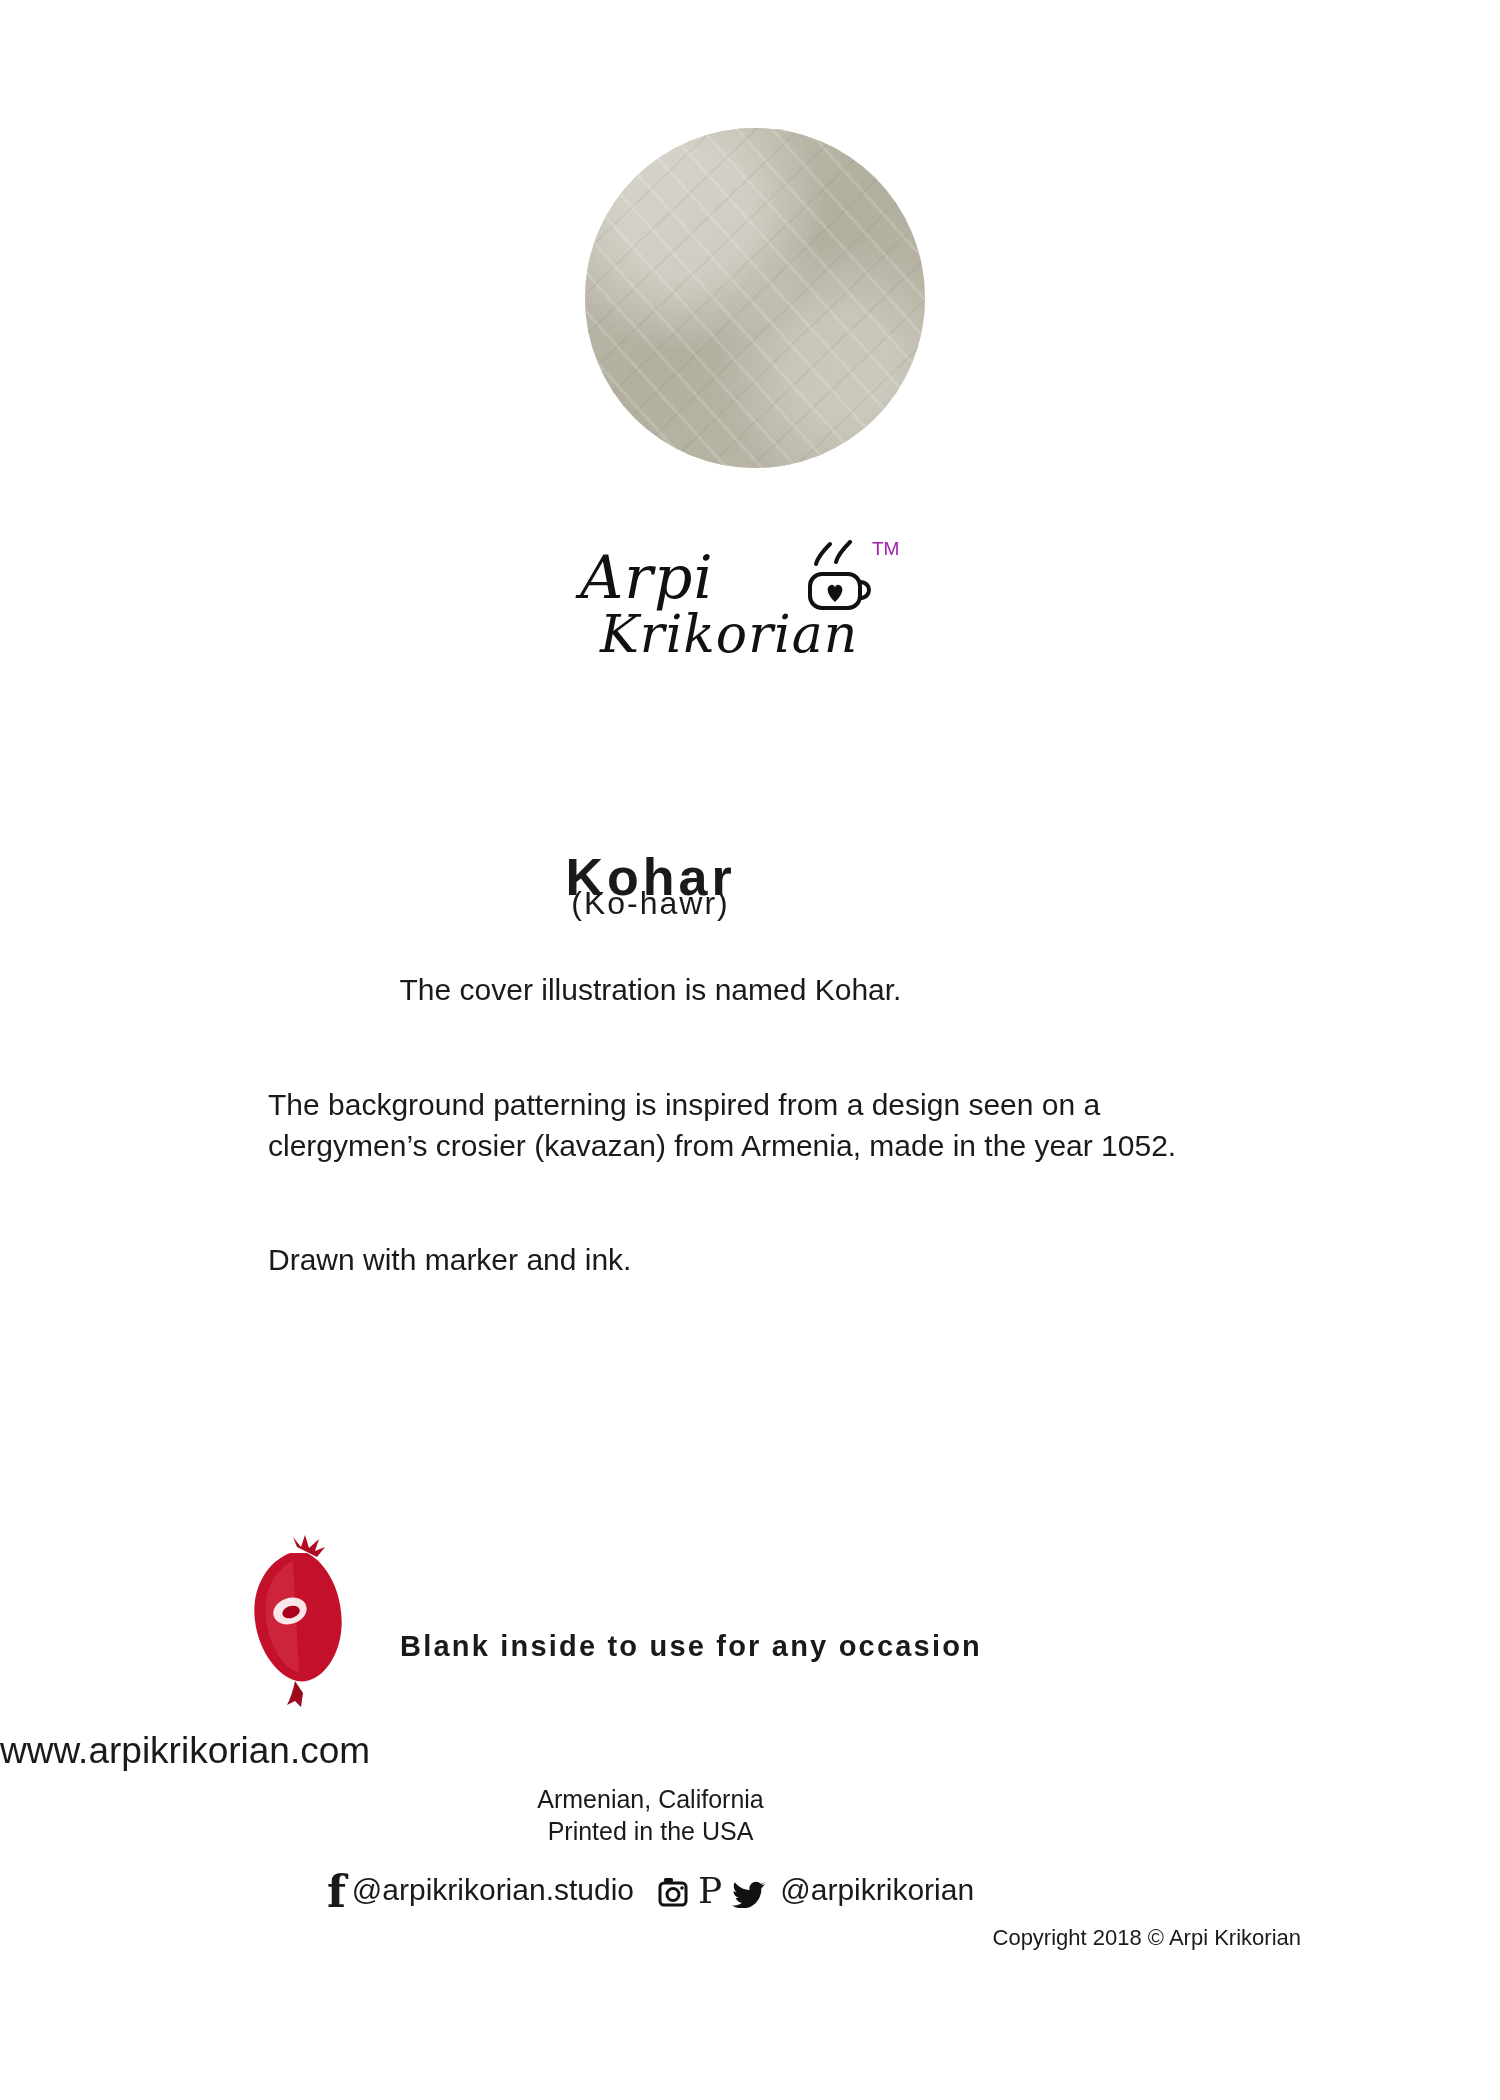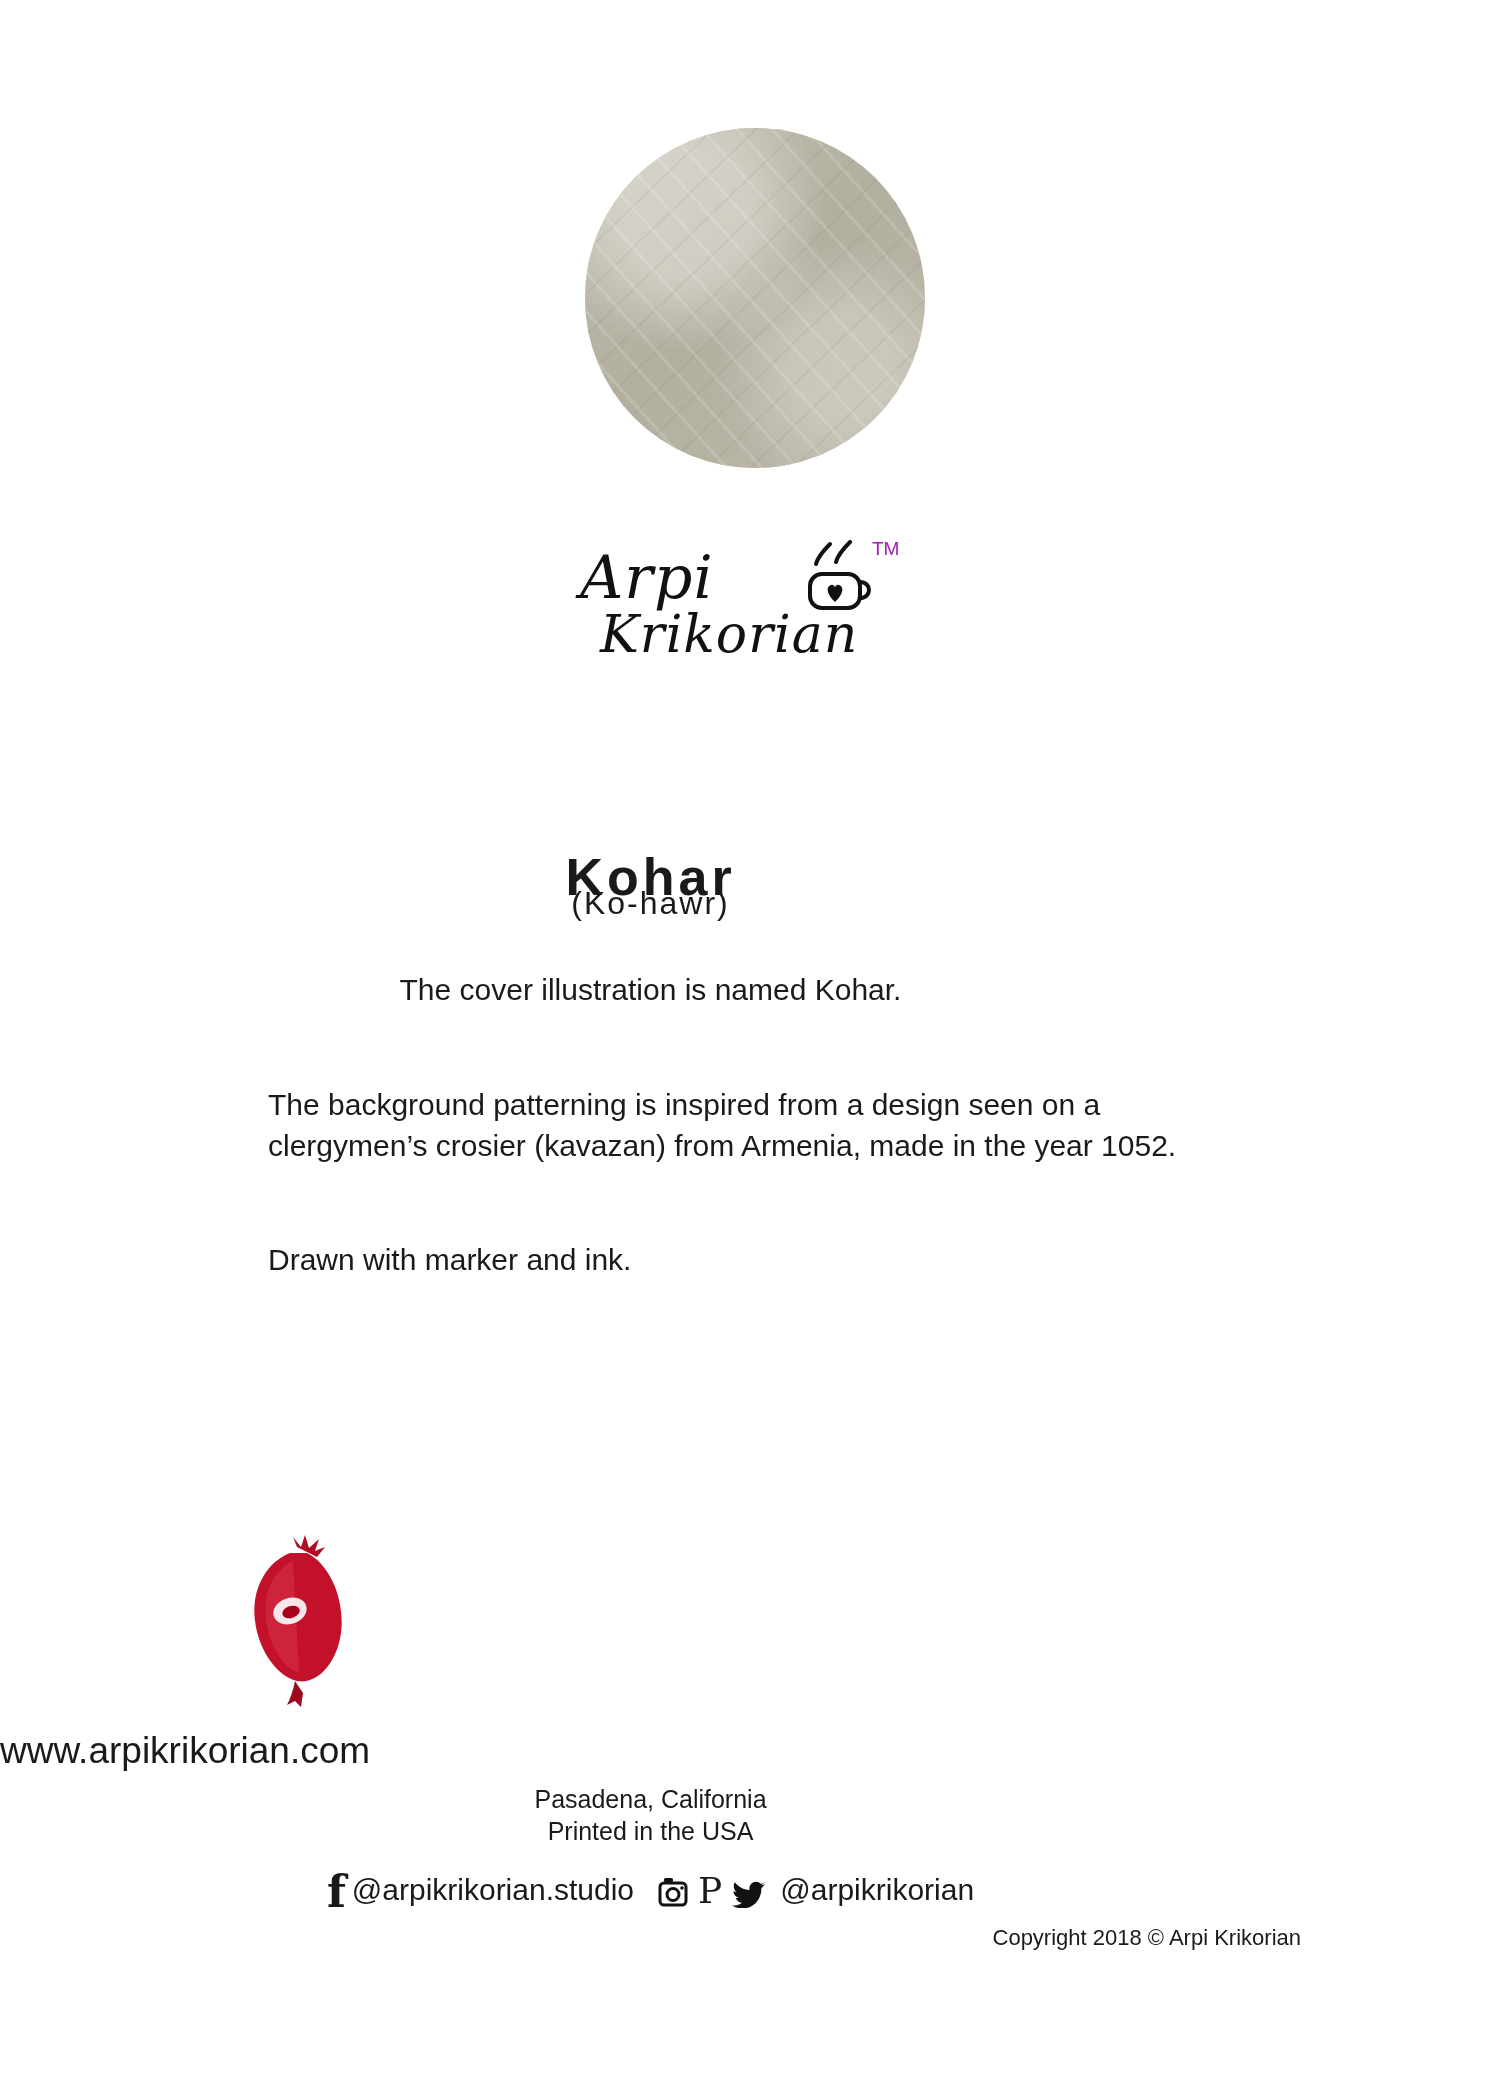--- a/index.html
+++ b/index.html
@@ -313,23 +313,24 @@
     <svg viewBox="0 0 130 175" width="130" height="175">
       <path d="M62 12 L58 2 L66 12 L70 0 L74 13 L84 4 L80 16 L90 12 L82 22" fill="#b00d24"></path>
       <path d="M55 18 C30 28 16 56 20 86 C24 118 44 142 62 146 C82 150 102 128 106 98
                C110 66 96 30 72 18 Z" fill="#c3112b"></path>
       <path d="M58 26 C38 36 28 58 31 84 C34 112 50 134 64 138" fill="#d6334a" opacity="0.55"></path>
       <ellipse cx="55" cy="76" rx="17" ry="13" fill="#fdfdfd" opacity="0.9" transform="rotate(-18 55 76)"></ellipse>
       <ellipse cx="56" cy="77" rx="9" ry="6" fill="#a8001c" transform="rotate(-18 56 77)"></ellipse>
       <path d="M60 146 C58 156 55 164 52 170 L60 166 L66 172 L68 158 Z" fill="#9d0a1e"></path>
     </svg>
   </div>
+  <div class="blank-inside">Blank inside to use for any occasion</div>
 
   <div class="website">www.arpikrikorian.com</div>
-  <div class="city">Pasadena, California</div>
+  <div class="city">Armenian, California</div>
   <div class="printed">Printed in the USA</div>
 
   <div class="social-row">
     <span class="fb-icon">f</span>
     <span class="social-handle-1">@arpikrikorian.studio</span>
 
     <span class="icon-group">
       <svg class="ig-icon" viewBox="0 0 30 30">
         <rect x="2" y="6" width="26" height="22" rx="4" fill="none" stroke="#111" stroke-width="3"></rect>
         <circle cx="15" cy="17.5" r="6" fill="none" stroke="#111" stroke-width="3"></circle>

